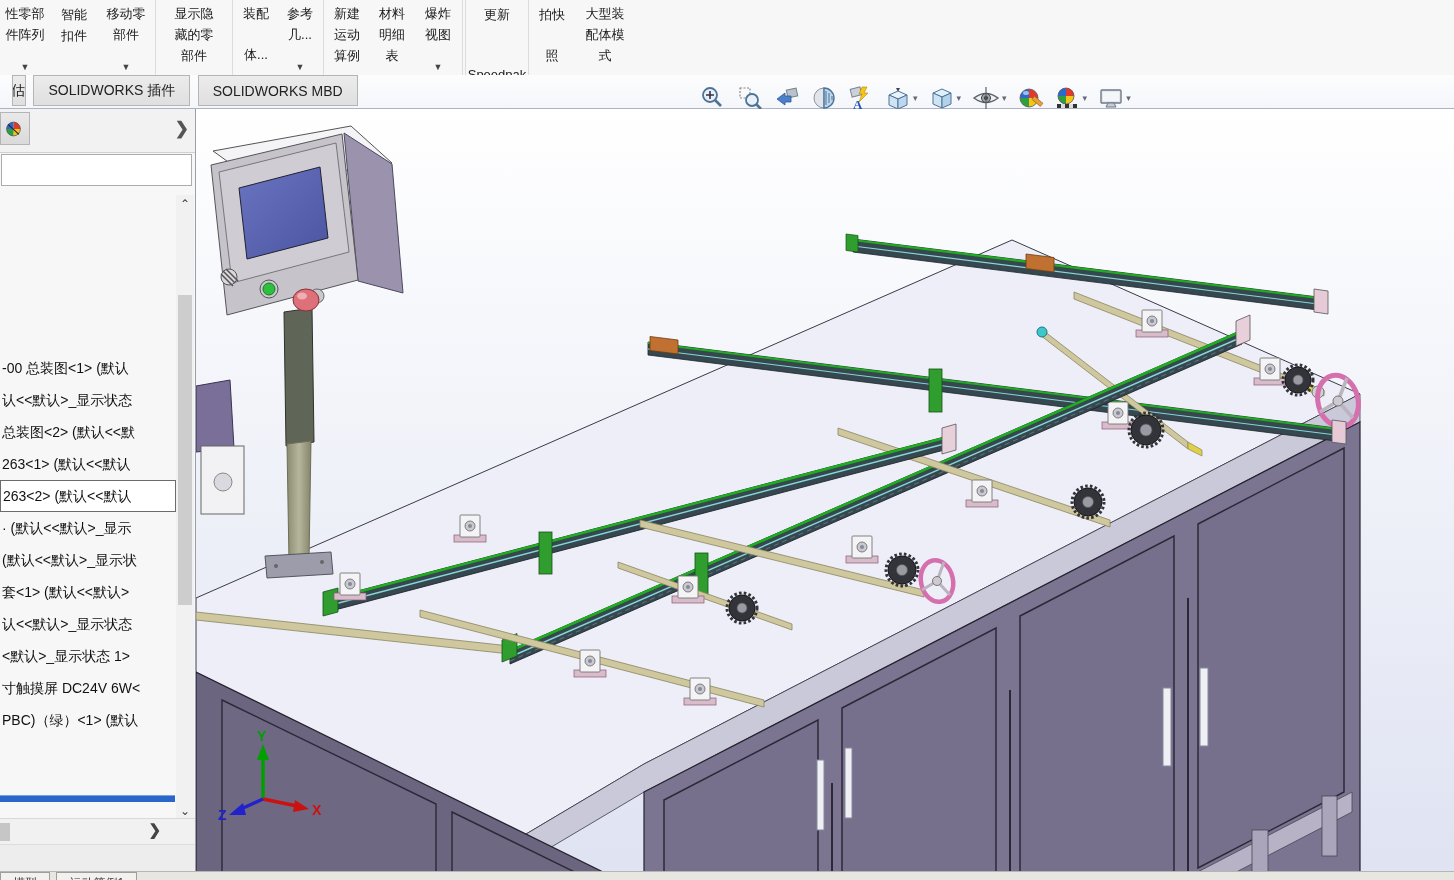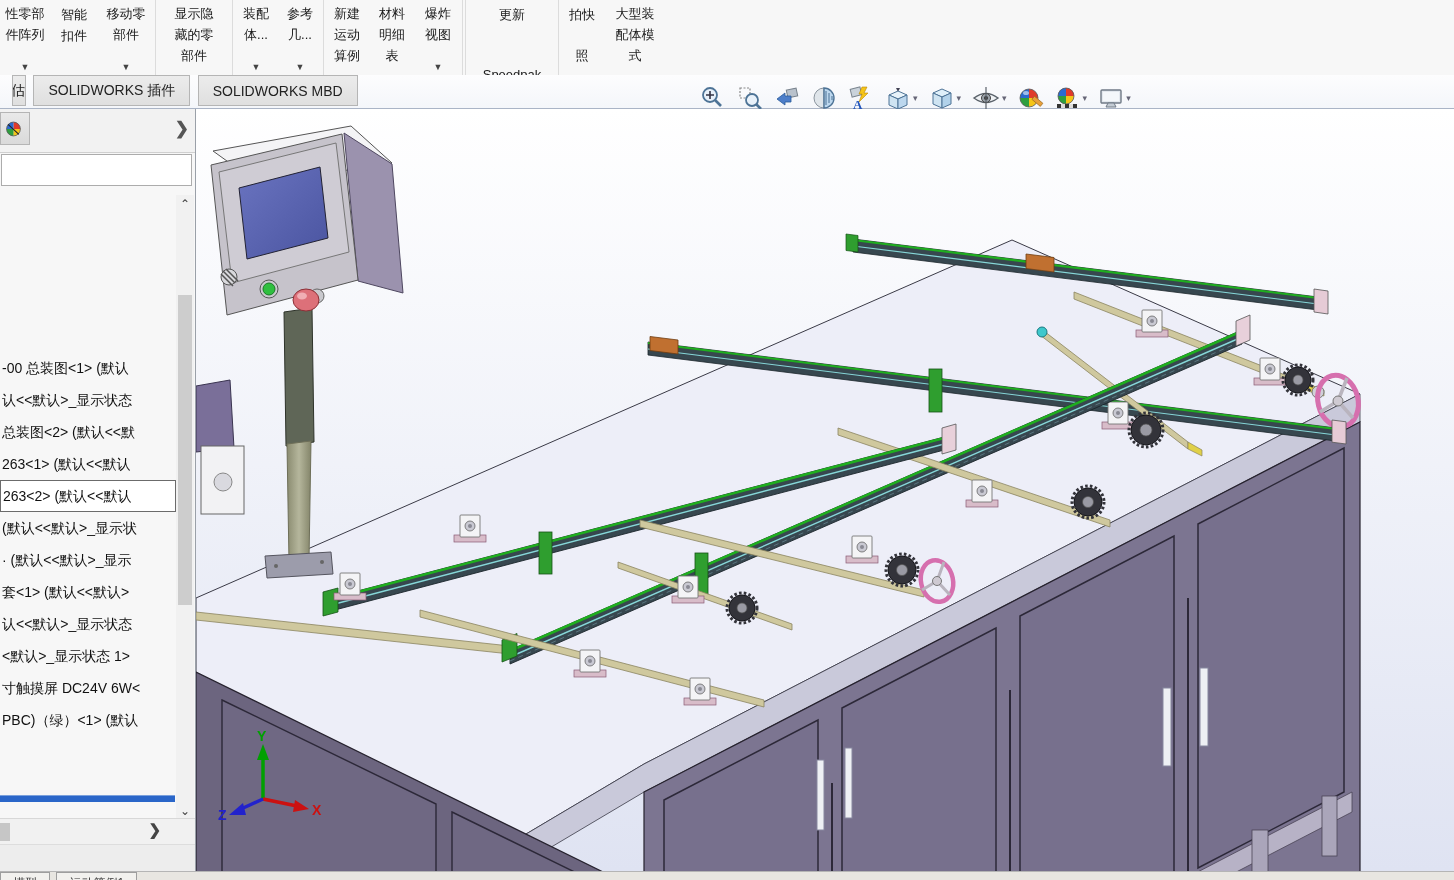--- a/index.html
+++ b/index.html
@@ -73,21 +73,21 @@
         <span class="ln">部件</span>
         <span class="arrow">▼</span>
       </div>
       <div class="cm-sep"></div>
       <div class="cm-btn" style="width: 74px;">
         <span class="ln">显示隐</span>
         <span class="ln">藏的零</span>
         <span class="ln">部件</span>
       </div>
       <div class="cm-sep"></div>
-      <div class="cm-btn" style="width: 44px;">
+      <div class="cm-btn" style="width: 44px; gap: 20px;">
         <span class="ln">装配</span>
         <span class="ln">体...</span>
         <span class="arrow">▼</span>
       </div>
       <div class="cm-btn" style="width: 44px;">
         <span class="ln">参考</span>
         <span class="ln">几...</span>
         <span class="arrow">▼</span>
       </div>
       <div class="cm-sep"></div>
@@ -101,21 +101,21 @@
         <span class="ln">明细</span>
         <span class="ln">表</span>
       </div>
       <div class="cm-btn" style="width: 46px;">
         <span class="ln">爆炸</span>
         <span class="ln">视图</span>
         <span class="arrow">▼</span>
       </div>
       <div class="cm-sep"></div>
       <div class="cm-sep"></div>
-      <div class="cm-btn pad2" style="width: 90px; gap: 39px;">
+      <div class="cm-btn pad2" style="width: 60px; gap: 39px;">
         <span class="ln">更新</span>
         <span class="ln">Speedpak</span>
       </div>
       <div class="cm-sep"></div>
       <div class="cm-btn pad2" style="width: 44px; gap: 20px;">
         <span class="ln">拍快</span>
         <span class="ln">照</span>
       </div>
       <div class="cm-btn" style="width: 62px;">
         <span class="ln">大型装</span>
@@ -244,22 +244,22 @@
       <div id="panel-expand">❯</div>
     </div>
     <input id="filter-box" placeholder="" value="" style="">
     <div id="tree">
         <div style="height: 162px;"></div>
         <div class="trow">-00 总装图&lt;1&gt; (默认</div>
         <div class="trow">认&lt;&lt;默认&gt;_显示状态</div>
         <div class="trow">总装图&lt;2&gt; (默认&lt;&lt;默</div>
         <div class="trow">263&lt;1&gt; (默认&lt;&lt;默认</div>
         <div class="trow selected">263&lt;2&gt; (默认&lt;&lt;默认</div>
+        <div class="trow">· (默认&lt;&lt;默认&gt;_显示</div>
         <div class="trow">(默认&lt;&lt;默认&gt;_显示状</div>
-        <div class="trow">· (默认&lt;&lt;默认&gt;_显示</div>
         <div class="trow">套&lt;1&gt; (默认&lt;&lt;默认&gt;</div>
         <div class="trow">认&lt;&lt;默认&gt;_显示状态</div>
         <div class="trow">&lt;默认&gt;_显示状态 1&gt;</div>
         <div class="trow">寸触摸屏 DC24V 6W&lt;</div>
         <div class="trow">PBC)（绿）&lt;1&gt; (默认</div>
       </div>
     <div id="vscroll">
       <div id="vs-up">⌃</div>
       <div id="vs-thumb"></div>
       <div id="vs-down">⌄</div>

